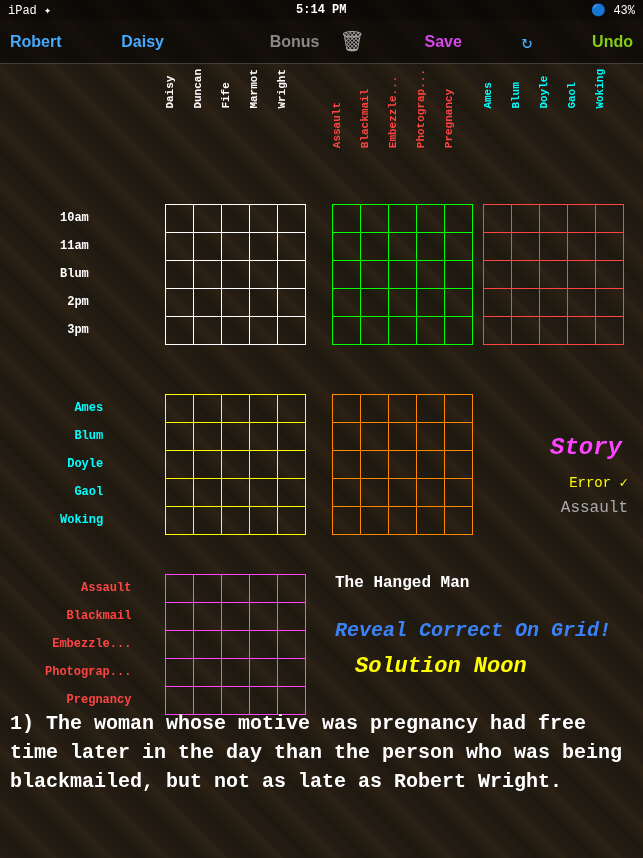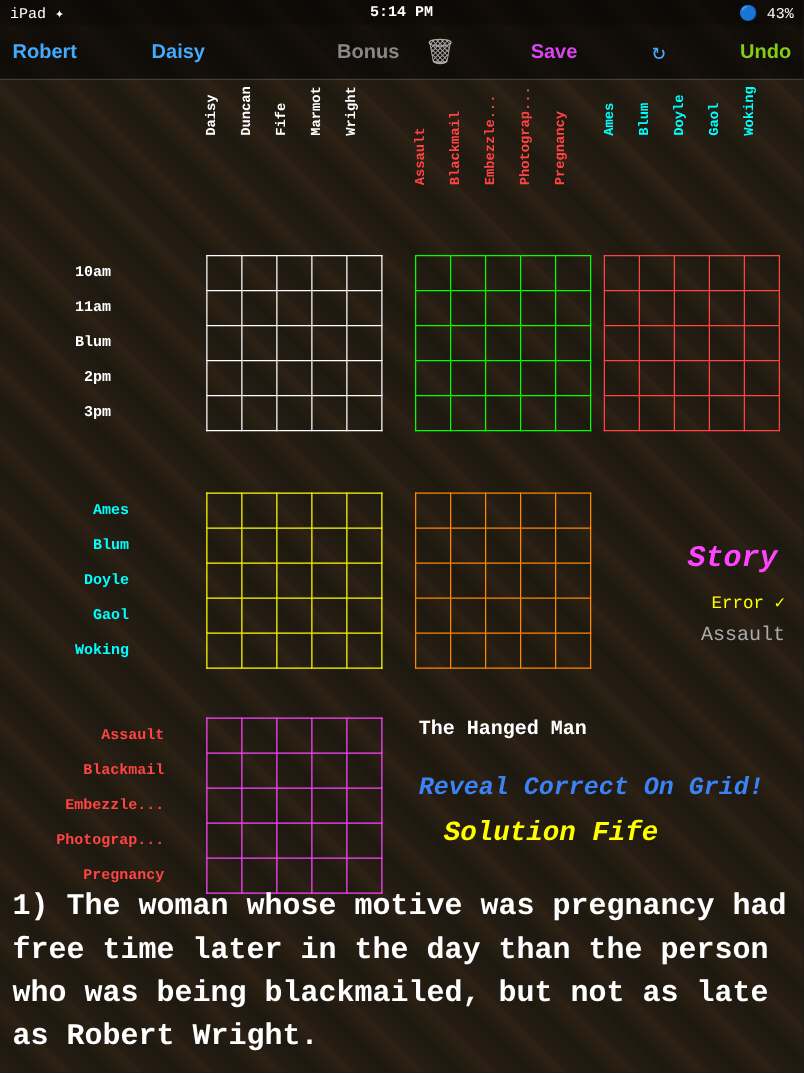--- a/index.html
+++ b/index.html
@@ -492,20 +492,20 @@
             <td></td>
           </tr>
     </tbody>
       </table>
   </div>
 
   <div class="title-text" style="top:510px; left:335px;">The Hanged Man</div>
 
   <div class="reveal-text" style="top:555px; left:335px;">Reveal Correct On Grid!</div>
 
-  <div class="solution-text" style="top:590px; left:355px;">Solution Fife</div>
-
-  <div class="clue-text" style="top:645px; left:10px; right:10px; font-size:24px; line-height:1.45;">1) The woman whose motive was pregnancy had free time later in the day than the person who was being blackmailed, but not as late as Robert Wright.</div>
+  <div class="solution-text" style="top:590px; left:355px;">Solution Noon</div>
+
+  <div class="clue-text" style="top:645px; left:10px; right:10px; font-size:20px; line-height:1.45;">1) The woman whose motive was pregnancy had free time later in the day than the person who was being blackmailed, but not as late as Robert Wright.</div>
 
 <div class="story-text" style="position: absolute; top: 370px; right: 21px;">Story</div>
     <div class="error-text" style="position: absolute; top: 410px; right: 15px;">Error ✓</div>
     <div class="autofill-text" style="position: absolute; top: 435px; right: 15px;">Assault</div>
   </div>
 
 </body></html>

